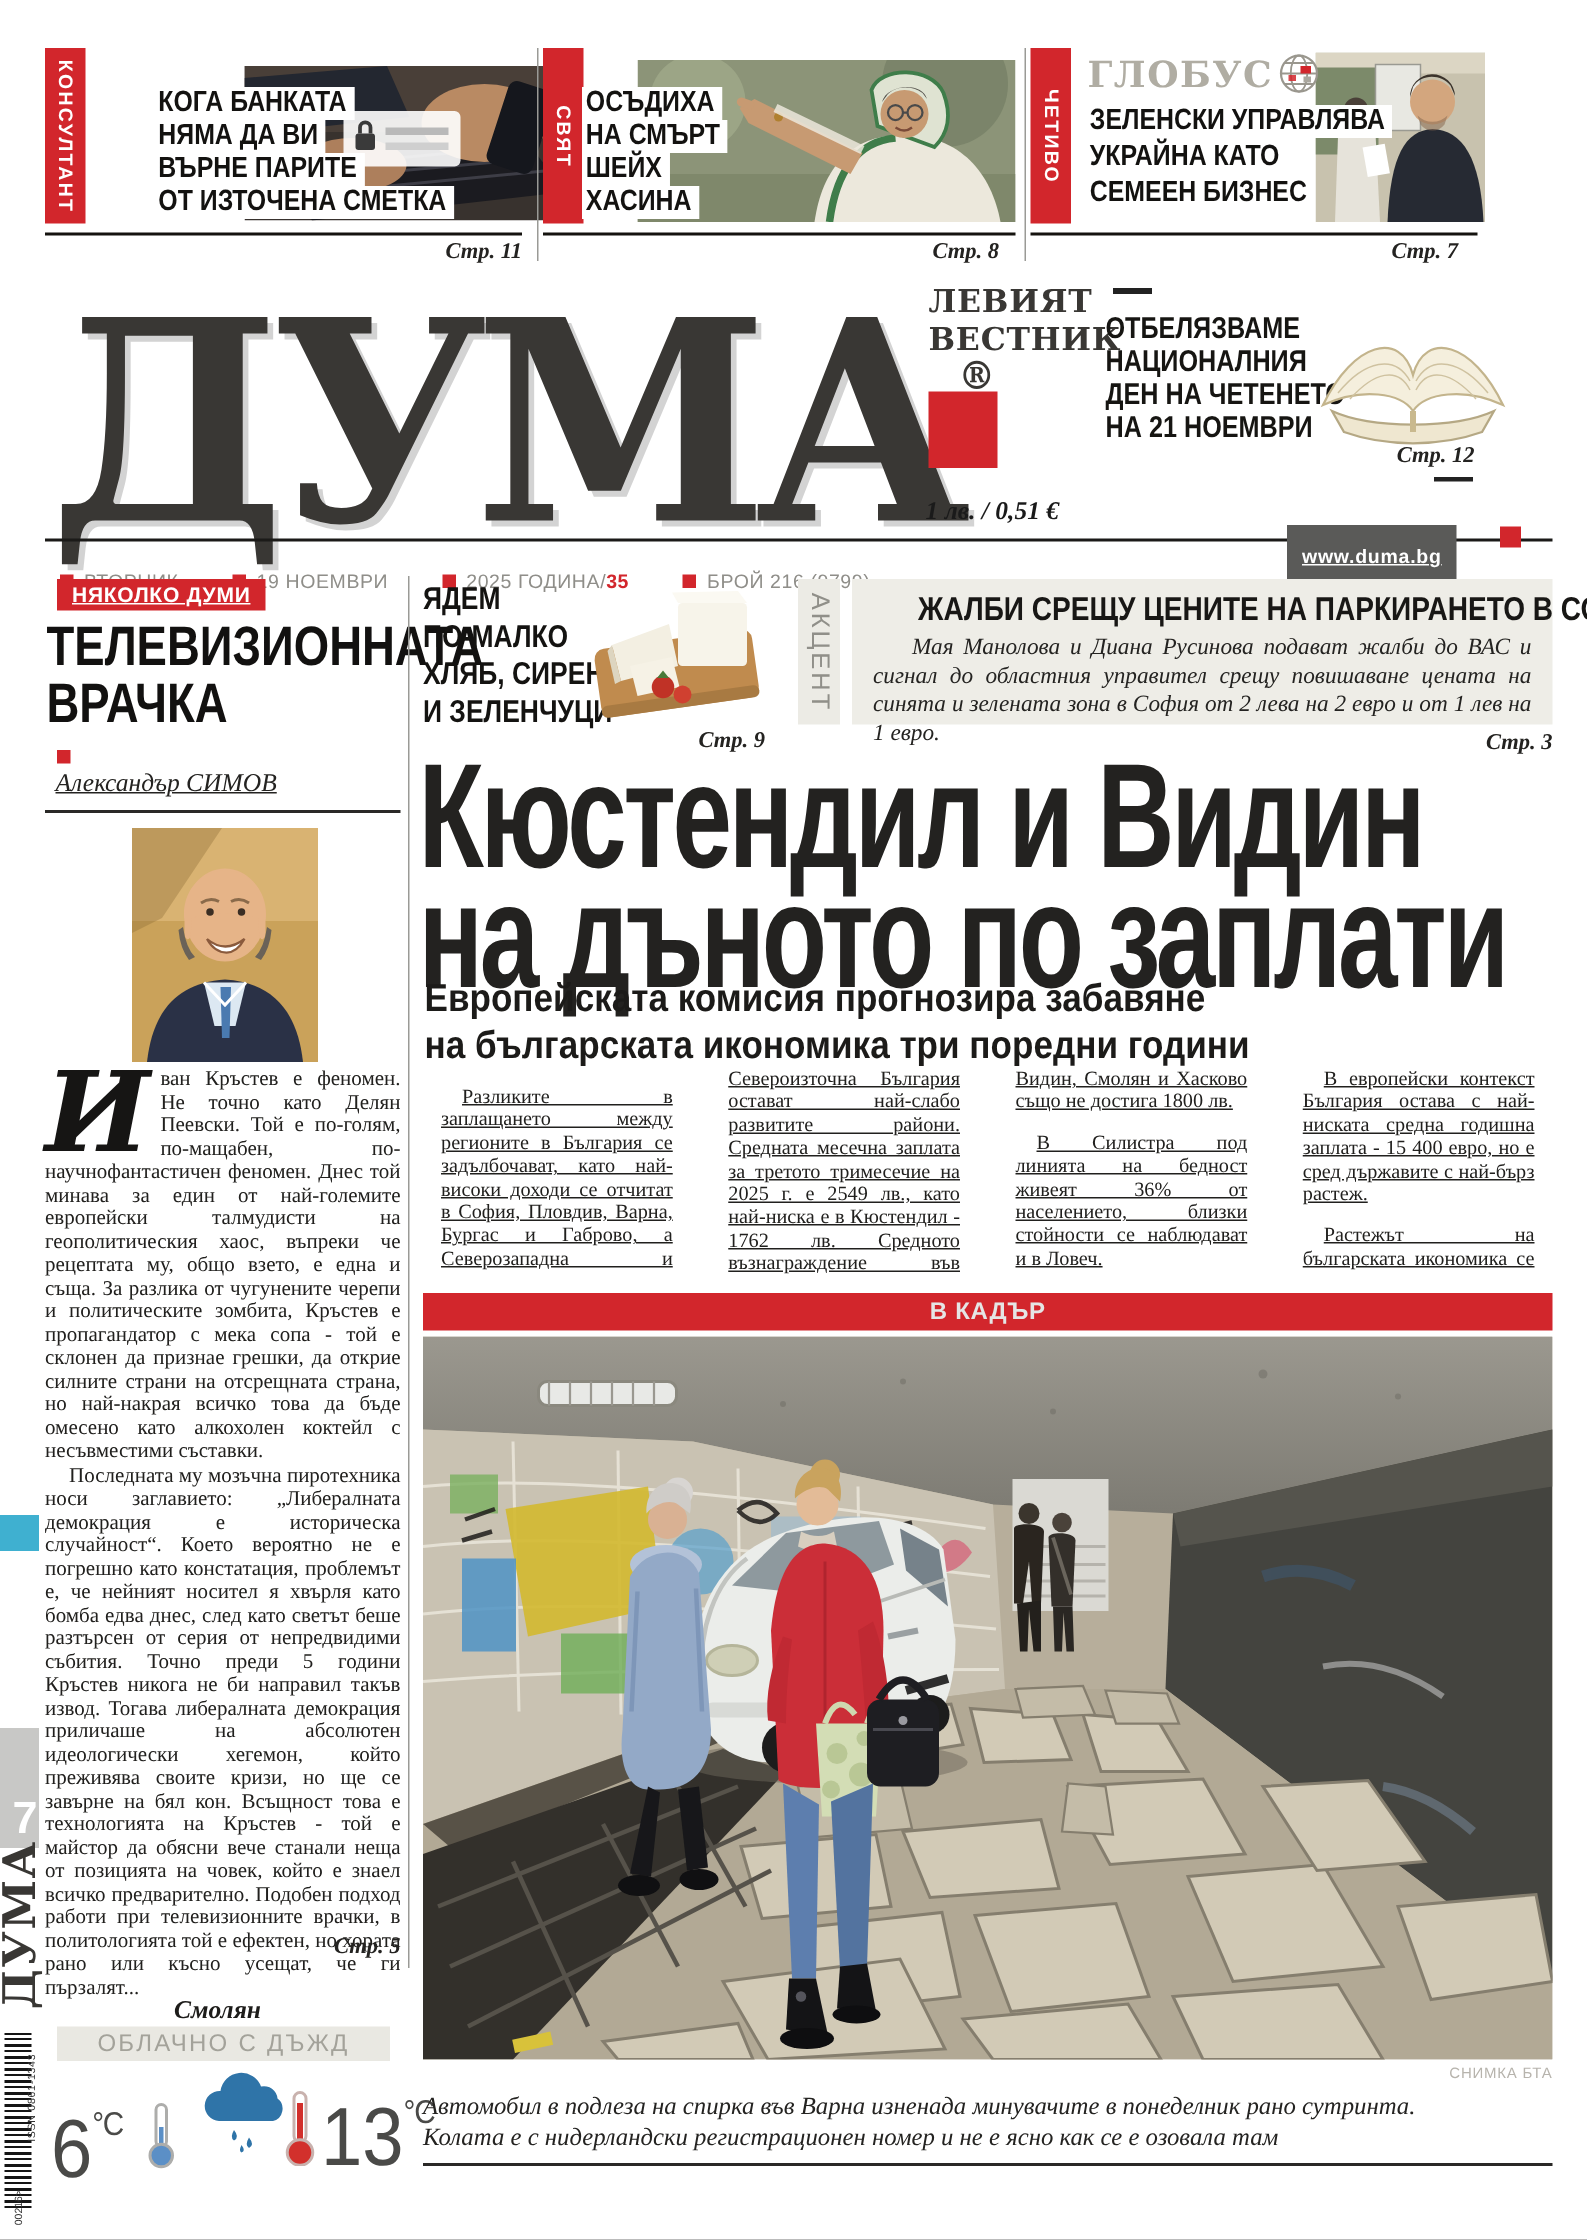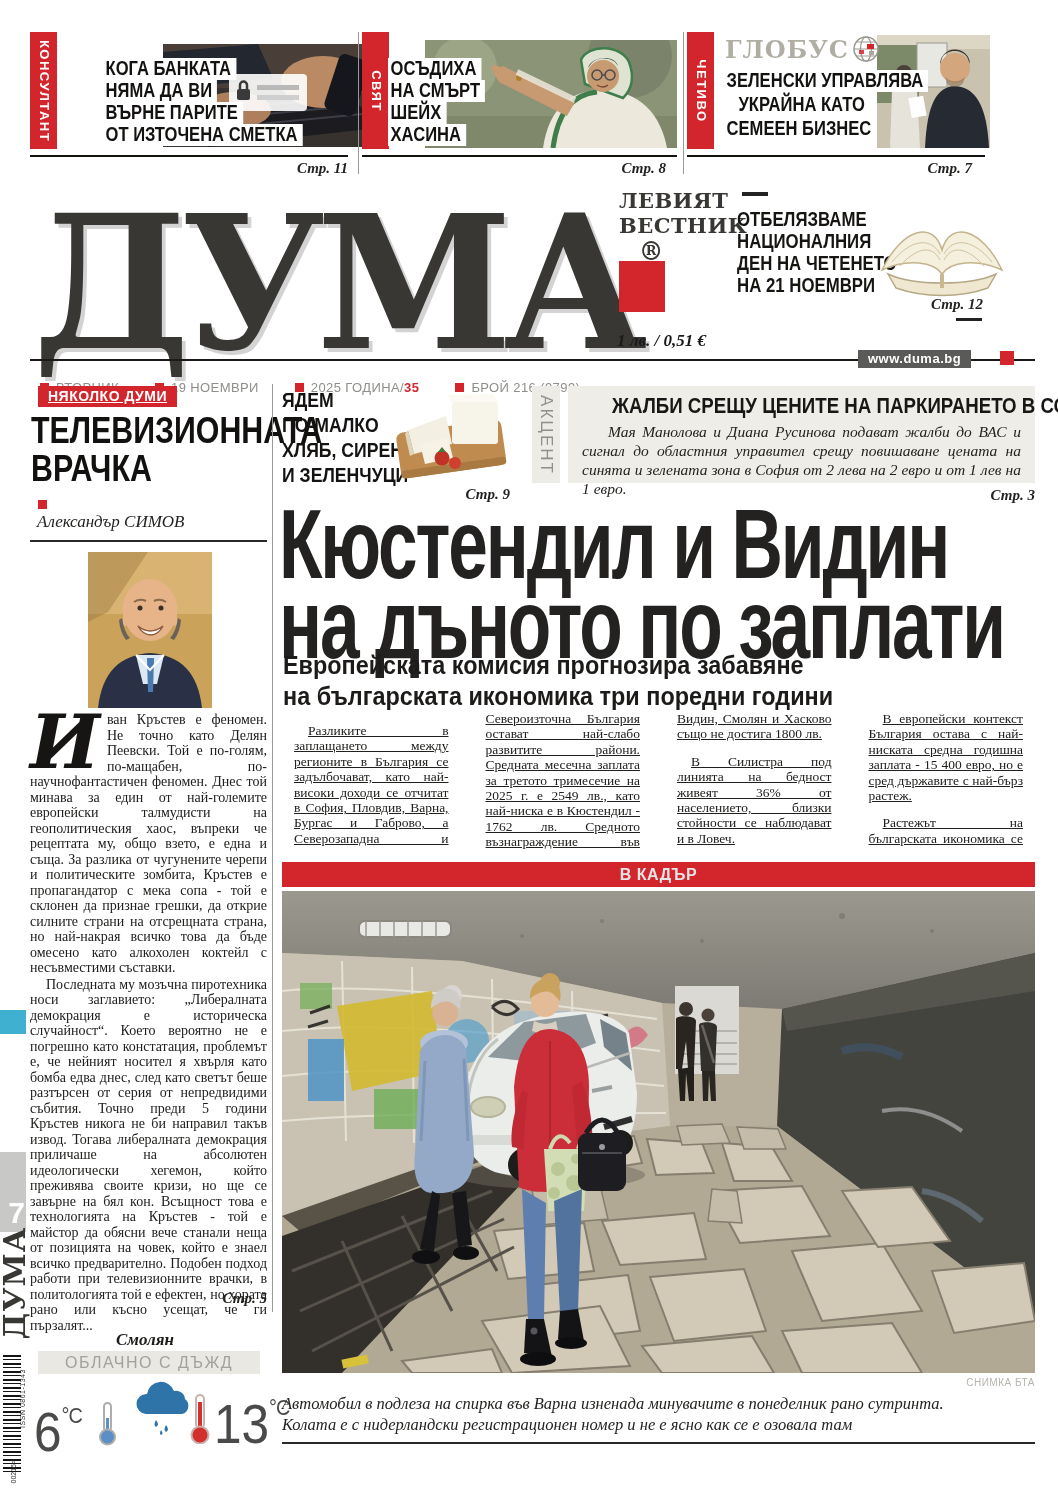--- a/index.html
+++ b/index.html
@@ -37,32 +37,32 @@
   .promo-line span{display:inline-block;font:700 20px/22px "Liberation Sans",sans-serif;color:#161512;
       transform:scaleX(.84);transform-origin:0 50%;white-space:nowrap;}
   .dash{position:absolute;background:#222;height:4px;width:26px;}
   .dateline{position:absolute;left:40px;top:336px;display:flex;align-items:center;
       font:13px "Liberation Sans",sans-serif;color:#8f8e89;letter-spacing:.4px;margin-top:44px;}
   .dl-item{display:flex;align-items:center;margin-right:36px;}
   .dl-sq{width:9px;height:9px;background:var(--red);margin-right:7px;}
   .dl-red{color:var(--red);font-weight:700;}
   .mast-rule{position:absolute;left:30px;top:359px;width:1005px;height:2px;background:#1b1a18;}
   .www{position:absolute;left:858px;top:350px;background:#5a5a58;color:#fff;
-      font:700 13px/18px "Liberation Sans",sans-serif;padding:0 10px;letter-spacing:.5px;}
+      font:700 13px/18px "Liberation Sans",sans-serif;padding:12px 10px;letter-spacing:.5px;text-decoration:underline;}
   .www-sq{position:absolute;left:1000px;top:351px;width:14px;height:14px;background:var(--red);}
 
   
   .kicker{position:absolute;left:38px;top:386px;background:var(--red);color:#fff;
       font:700 14px/21px "Liberation Sans",sans-serif;padding:0 10px;letter-spacing:.5px;text-decoration:underline;}
   .op-title{position:absolute;left:31px;top:412px;}
   .op-title div{height:38px;}
   .op-title span{display:inline-block;font:700 37px/38px "Liberation Sans",sans-serif;color:#121110;
       transform:scaleX(.82);transform-origin:0 50%;white-space:nowrap;}
   .op-bullet{position:absolute;left:38px;top:500px;width:9px;height:9px;background:var(--red);}
-  .op-author{position:absolute;left:37px;top:512px;font:italic 17px "Liberation Serif",serif;color:#242321;}
+  .op-author{position:absolute;left:37px;top:512px;font:italic 17px "Liberation Serif",serif;color:#242321;text-decoration:underline;}
   .op-rule{position:absolute;left:30px;top:540px;width:237px;height:2px;background:#2a2927;}
   .op-text{position:absolute;left:30px;top:712px;width:237px;font:14px/15.5px "Liberation Serif",serif;
       text-align:justify;color:#21201e;}
   .op-text p{margin:0;}
   .op-text p+p{text-indent:16px;margin-top:1px;}
   .dropcap{float:left;font:italic 700 74px/56px "DejaVu Serif",serif;margin:2px 7px 0 0;color:#161514;}
   .op-page{position:absolute;left:30px;top:1290px;width:237px;text-align:right;}
 
   
   .w-city{position:absolute;left:30px;top:1330px;width:230px;text-align:center;
@@ -221,21 +221,21 @@
         <circle cx="15" cy="15" r="12" fill="#fff" stroke="#9a978e" stroke-width="1.5"></circle>
         <ellipse cx="15" cy="15" rx="5.5" ry="12" fill="none" stroke="#9a978e" stroke-width="1.2"></ellipse>
         <path d="M3,15 h24 M5,8 h20 M5,22 h20" stroke="#9a978e" stroke-width="1.2" fill="none"></path>
         <rect x="16" y="10" width="7" height="5" fill="#d2262c"></rect>
         <rect x="8" y="16" width="5" height="4" fill="#d2262c" opacity="0.85"></rect>
         <rect x="18" y="17" width="5" height="4" fill="#aaa79e"></rect>
       </svg>
     </div>
     <div class="abs" style="left:37px;top:40px;">
       <div class="tline" style="height:24px;"><span>ЗЕЛЕНСКИ УПРАВЛЯВА</span></div>
-      <div class="tline" style="height:24px;margin-left:12px;"><span>УКРАЙНА КАТО</span></div>
+      <div class="tline" style="height:24px;"><span>УКРАЙНА КАТО</span></div>
       <div class="tline" style="height:24px;"><span>СЕМЕЕН БИЗНЕС</span></div>
     </div>
     <div class="trule" style="left:0;width:298px;"></div>
     <div class="tpage pageref" style="right:18px;">Стр. 7</div>
   </div>
 
   <div class="duma-title"><span>ДУМА</span><span class="duma-reg">®</span></div>
   <div class="tagline">
     <div>ЛЕВИЯТ</div>
     <div>ВЕСТНИК</div>

